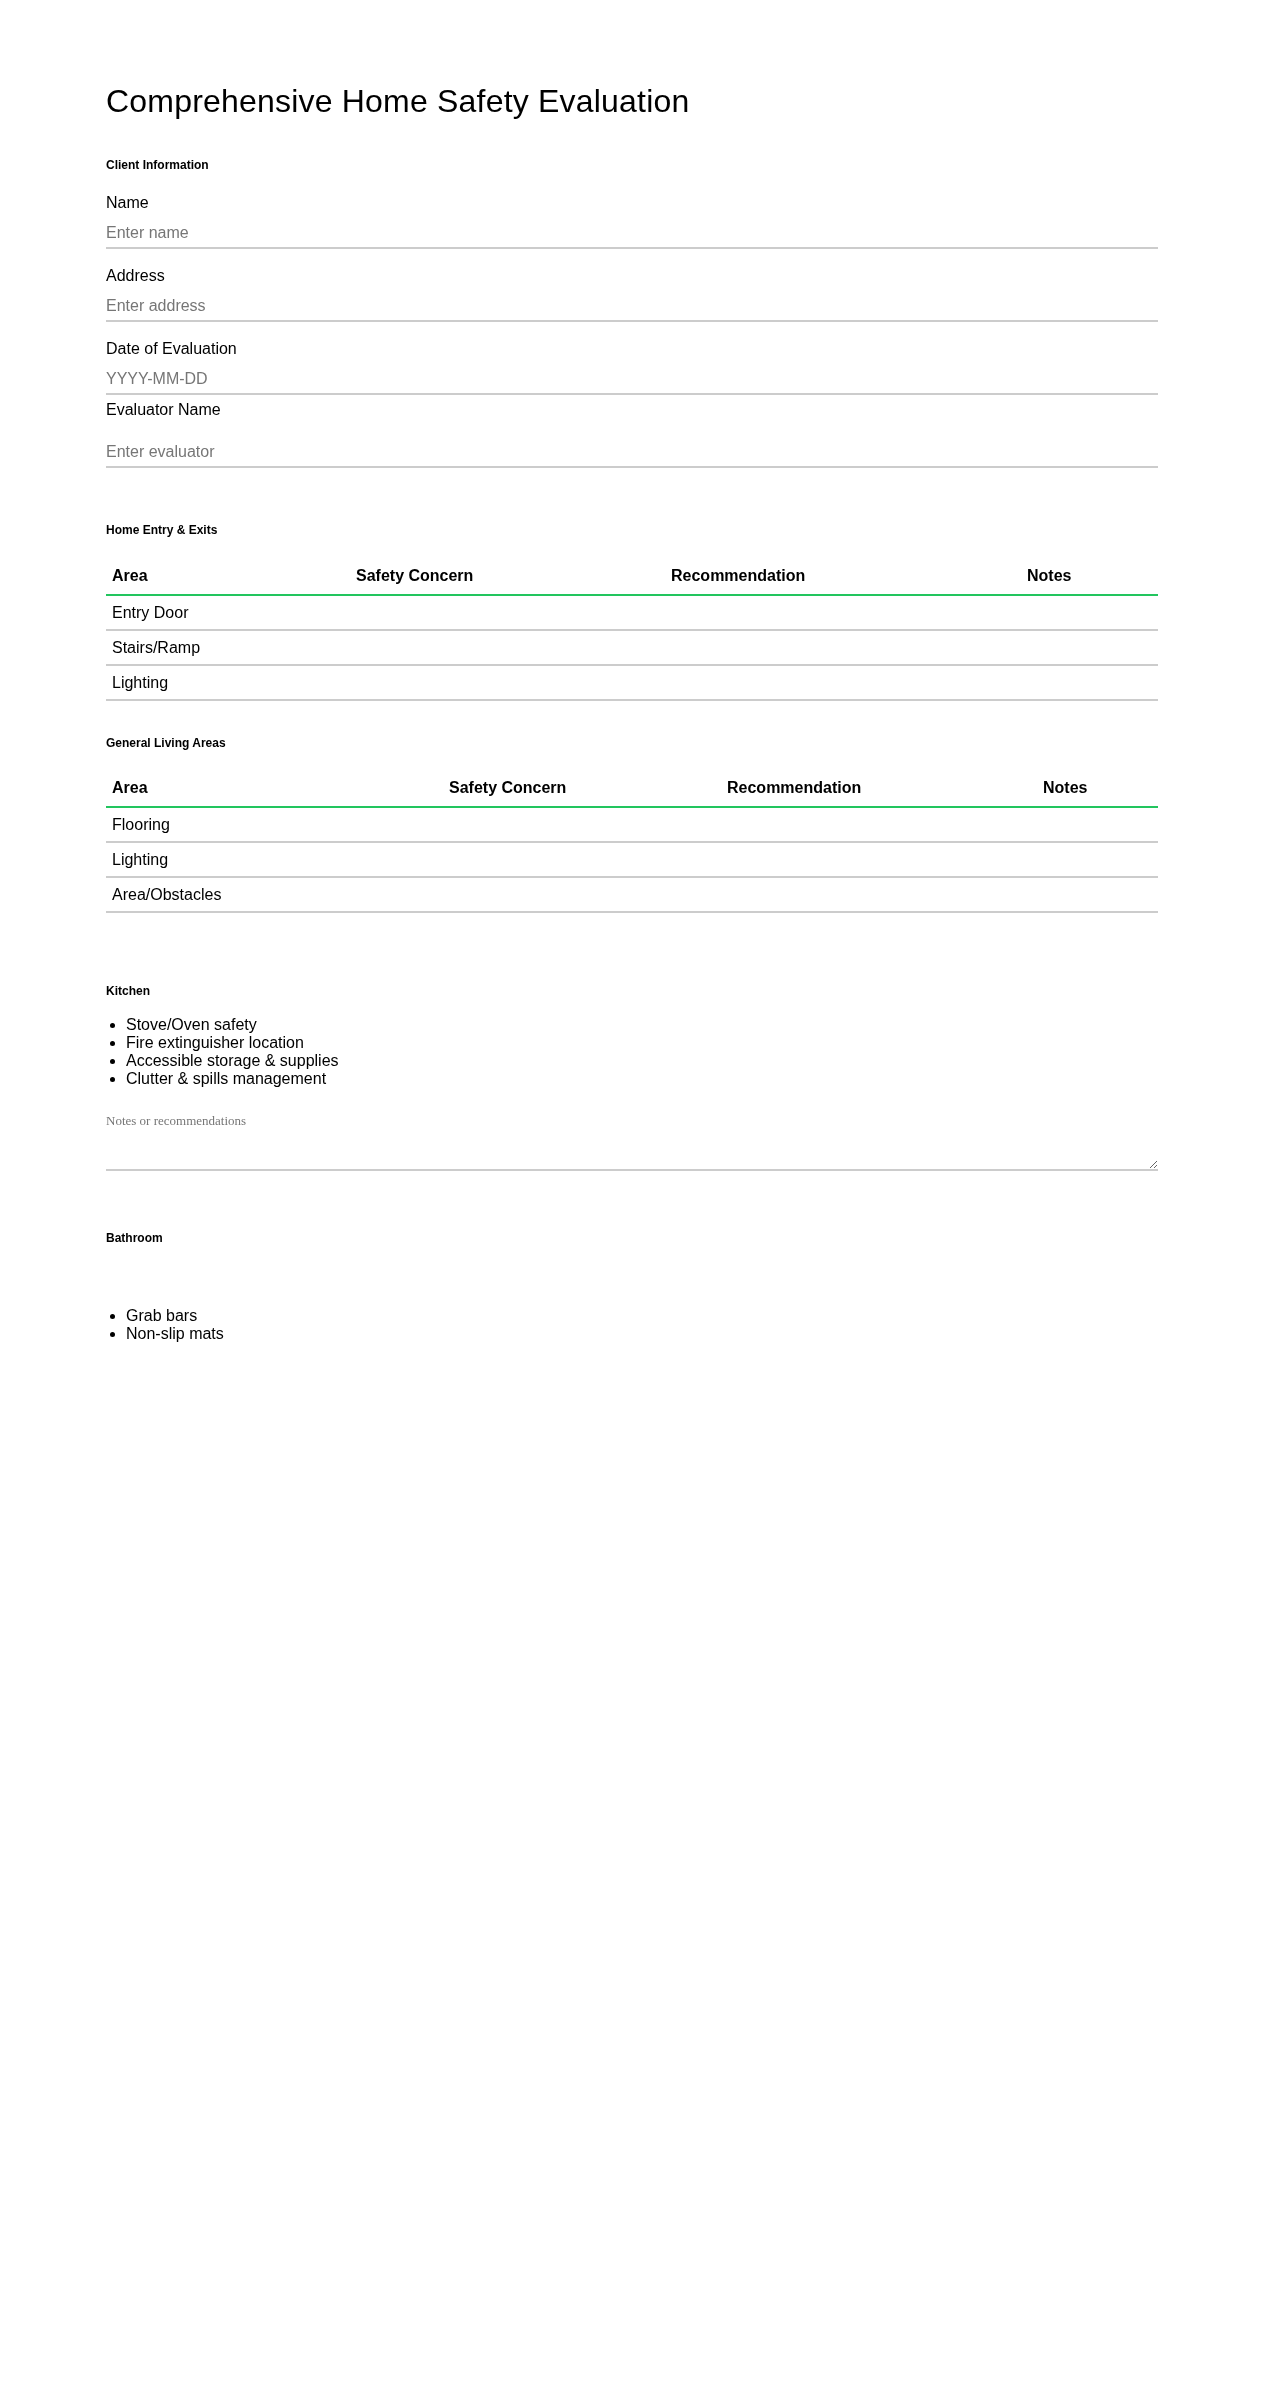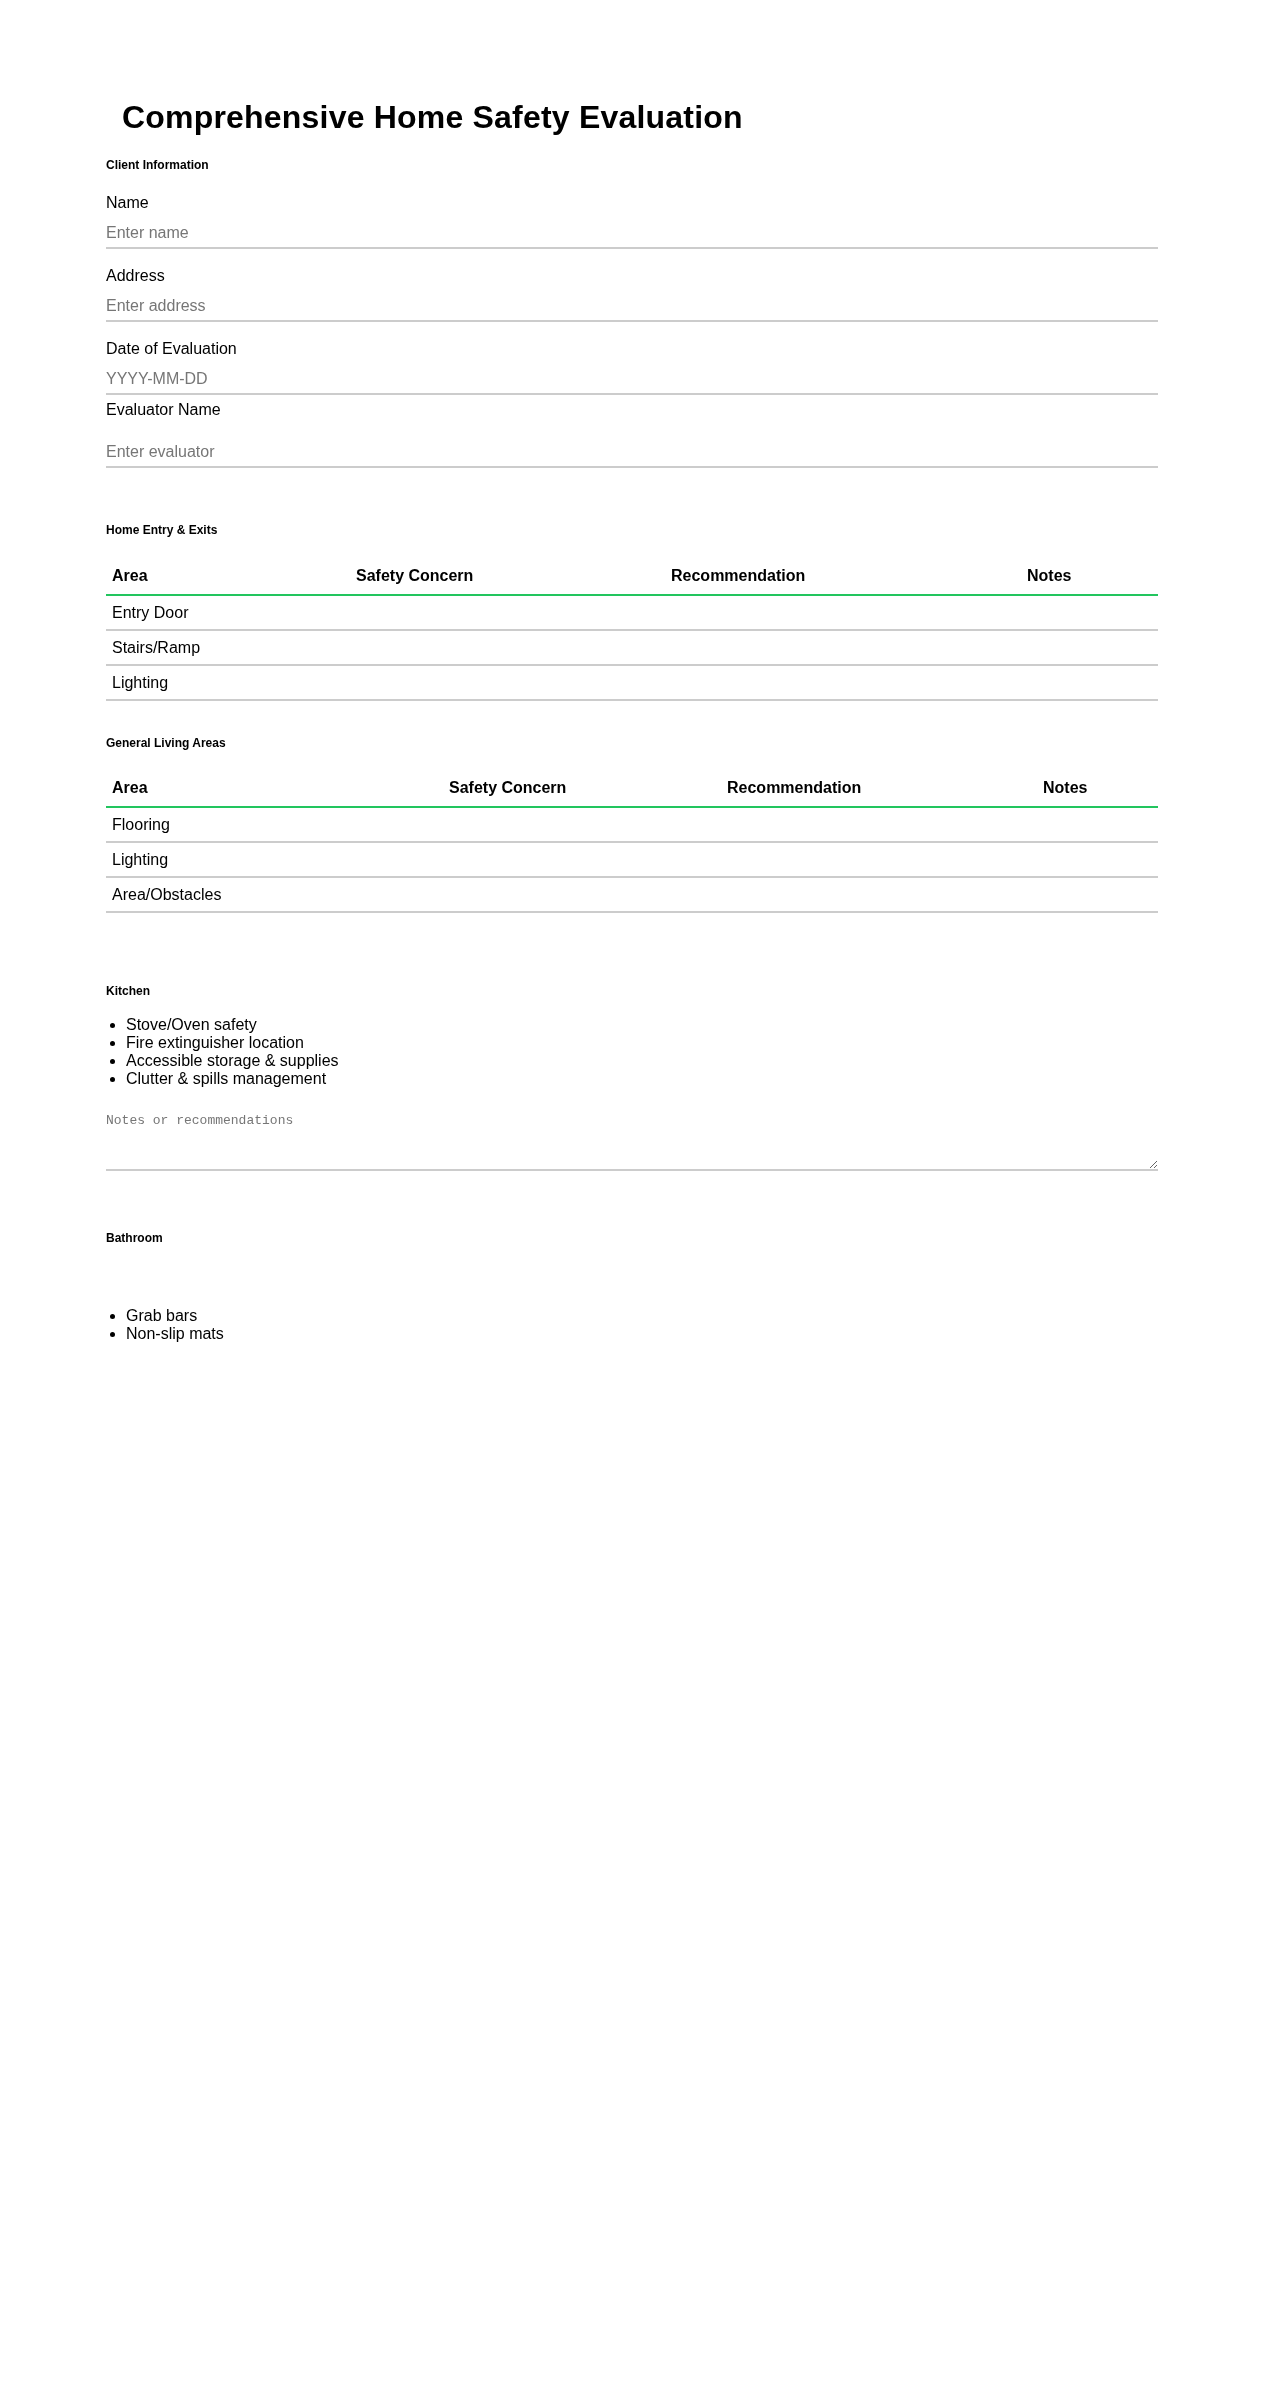--- a/index.html
+++ b/index.html
@@ -4,21 +4,21 @@
 <style>
   html, body { margin: 0; padding: 0; background: #ffffff; }
   body {
     width: 1263px; height: 2381px; overflow: hidden;
     font-family: "Liberation Sans", sans-serif; color: #000;
     position: relative;
   }
   .page { position: absolute; left: 106px; top: 0; width: 1052px; }
   .abs { position: absolute; left: 0; }
   h1.title {
-    margin: 16px; font-size: 32px; font-weight: bold; line-height: 38px;
+    margin: 0; font-size: 32px; font-weight: normal; line-height: 38px;
     top: 82px; white-space: nowrap; letter-spacing: 0.2px;
   }
   h2.sec {
     margin: 0; font-size: 12px; font-weight: bold; line-height: 24px; white-space: nowrap;
   }
   .field-label { font-size: 16px; line-height: 20px; white-space: nowrap; }
   .field-input {
     width: 1052px; height: 30px; box-sizing: border-box;
     border: none; border-bottom: 2px solid #cccccc; outline: none;
     padding: 0; margin: 0; background: transparent;
@@ -38,21 +38,21 @@
     vertical-align: middle; white-space: nowrap;
   }
   ul.checklist {
     margin: 0; padding-left: 20px; font-size: 16px; line-height: 18px;
   }
   ul.checklist li { padding-left: 0; }
   textarea.notes {
     width: 1052px; height: 60px; box-sizing: border-box;
     border: none; border-bottom: 2px solid #cccccc; outline: none;
     padding: 2px 0; margin: 0; resize: vertical; background: transparent;
-    font-family: Liberation Mono, monospace; font-size: 13px; color: #0f172a;
+    font-family: Liberation Serif, serif; font-size: 13px; color: #0f172a;
   }
   textarea.notes::placeholder { color: #767676; }
 </style>
 </head>
 <body>
 
 <div class="page">
 
   <h1 class="title abs">Comprehensive Home Safety Evaluation</h1>
 

